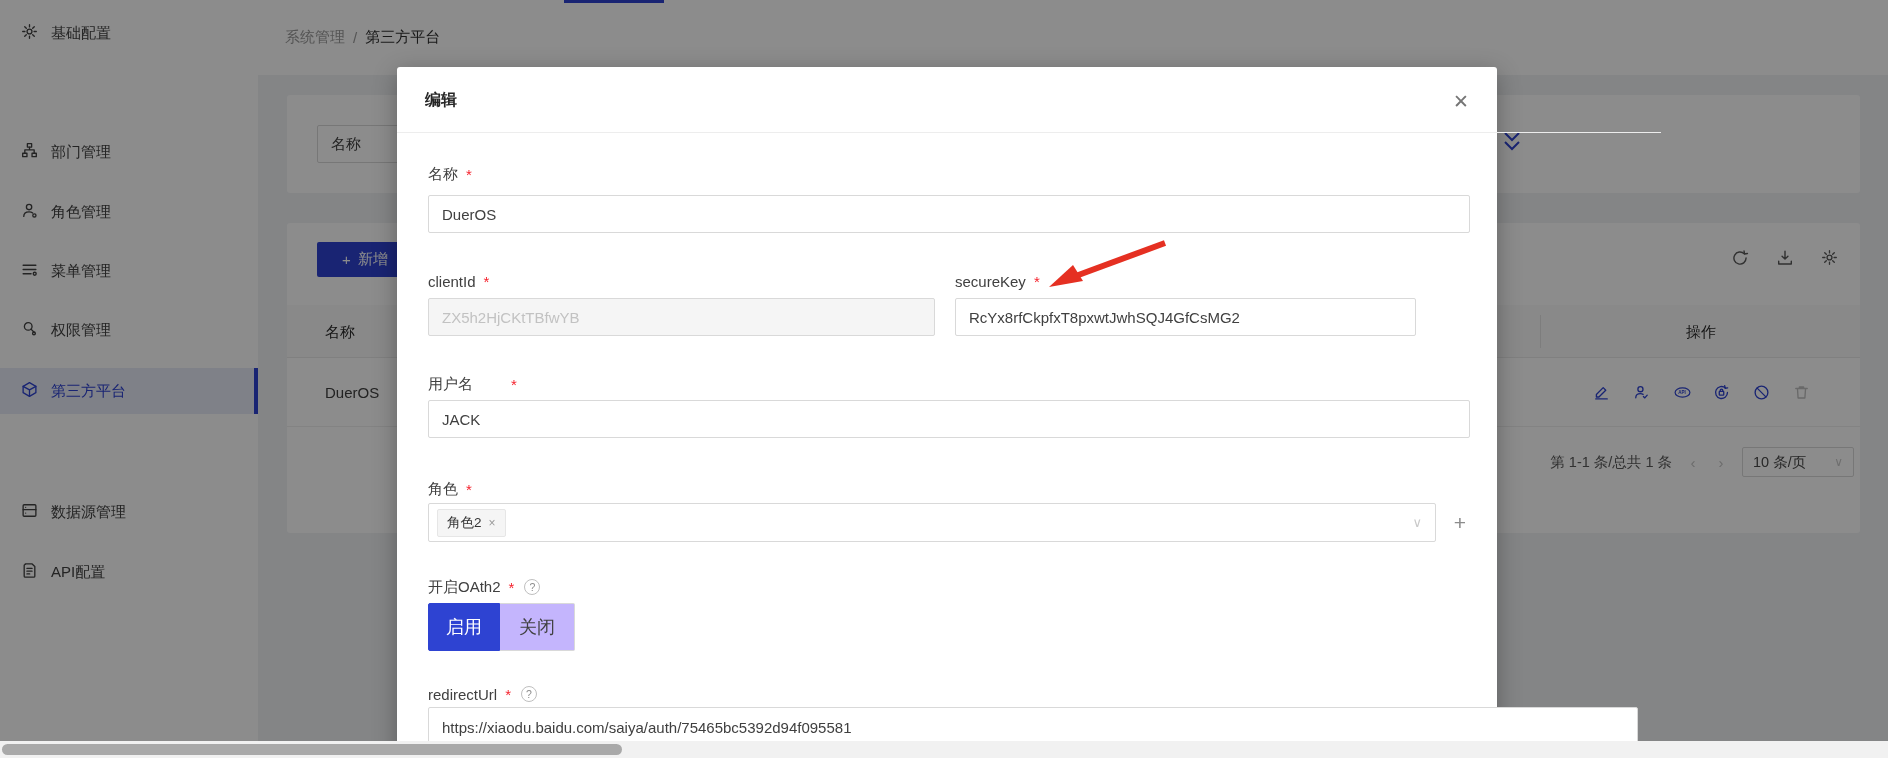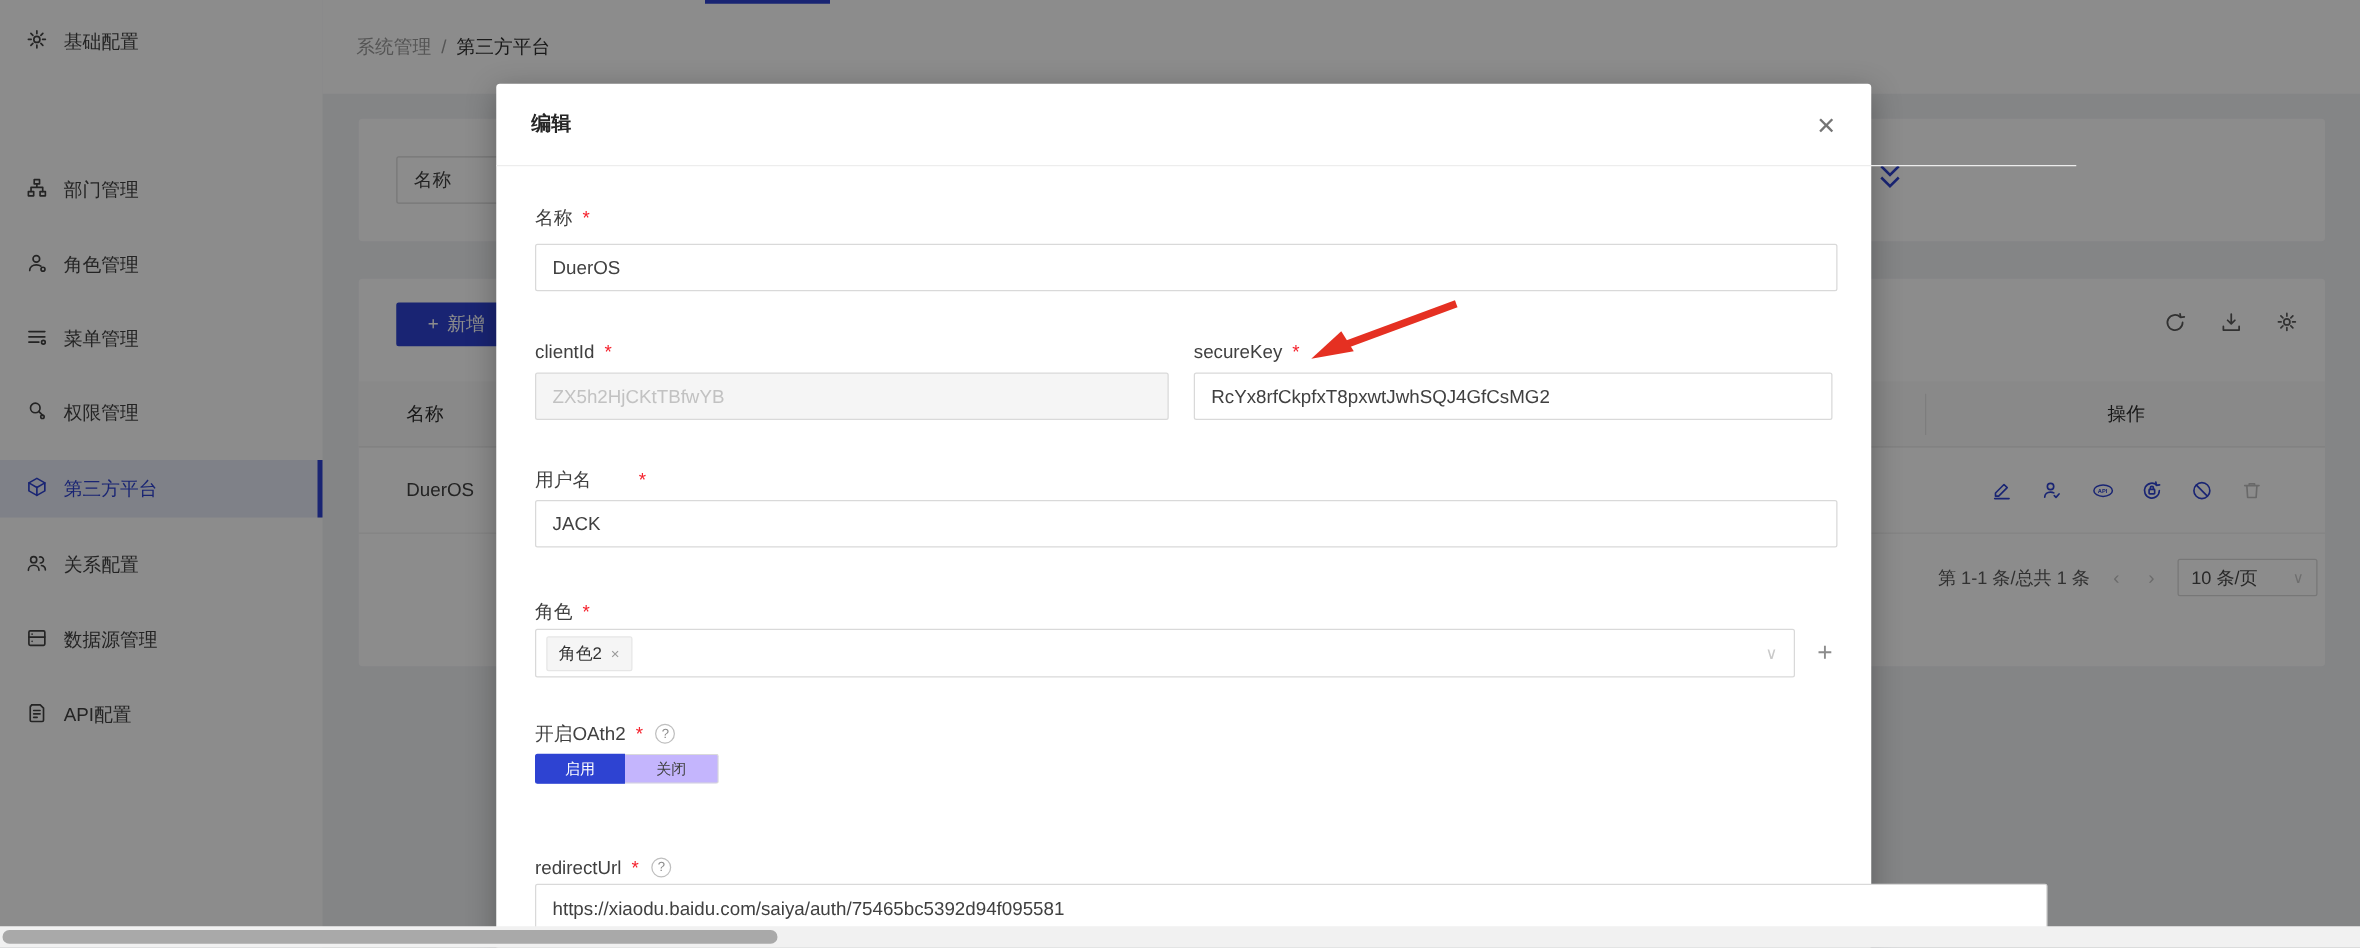--- a/index.html
+++ b/index.html
@@ -65,22 +65,22 @@
           font-size:15px;color:#404040;display:flex;align-items:center;padding:0 13px;}
   .tinput.disabled{background:#f5f5f5;color:#c2c2c2;}
   #role-select{position:absolute;left:31px;top:436px;width:1008px;height:39px;border:1px solid #d9d9d9;border-radius:2px;
                display:flex;align-items:center;padding:0 8px;background:#fff;cursor:pointer;}
   #role-tag{height:28px;background:#f5f5f5;border:1px solid #e6e6e6;border-radius:2px;display:flex;align-items:center;
             gap:7px;padding:0 9px;font-size:13.5px;color:#333;}
   #role-tag .tagx{color:#9a9a9a;font-size:12px;cursor:pointer;}
   #role-chevron{position:absolute;right:13px;color:#c9c9c9;font-size:13px;}
   #role-add{position:absolute;left:1048px;top:436px;width:30px;height:39px;display:flex;align-items:center;
             justify-content:center;color:#8c8c8c;font-size:21px;cursor:pointer;}
-  .seg{position:absolute;top:536px;height:24px;display:flex;align-items:center;justify-content:center;
-       font-size:12px;cursor:pointer;}
+  .seg{position:absolute;top:536px;height:48px;display:flex;align-items:center;justify-content:center;
+       font-size:18px;cursor:pointer;}
   #seg-on{left:31px;width:72px;background:var(--accent);color:#fff;border:1px solid var(--accent);border-radius:2px 0 0 2px;}
   #seg-off{left:103px;width:75px;background:#c4b5fd;color:#404040;border:1px solid #d9d9d9;border-left:none;border-radius:0 2px 2px 0;}
   #red-arrow{position:absolute;left:640px;top:170px;width:140px;height:62px;z-index:5;pointer-events:none;}
 
   
   #hscroll{left:0;top:741px;width:1888px;height:17px;background:#f1f1f1;z-index:100;}
   #hthumb{position:absolute;left:2px;top:3px;width:620px;height:11px;border-radius:6px;background:#a9a9a9;}
 </style>
 </head>
 <body>
@@ -136,28 +136,20 @@
           </svg></span>
         <span>权限管理</span>
       </div>
       <div class="side-item active" style="top: 368px;">
         <span><svg width="17" height="17" viewBox="0 0 16 16" fill="none" stroke="currentColor" stroke-width="1.25" stroke-linecap="round" stroke-linejoin="round">
             <path d="M8 1.6L14 5v6L8 14.4 2 11V5z"></path>
             <path d="M2 5l6 3.4L14 5M8 8.4v6"></path>
           </svg></span>
         <span>第三方平台</span>
         <span class="abar"></span>
-      </div>
-      <div class="side-item" style="top: 429px;">
-        <span><svg width="17" height="17" viewBox="0 0 16 16" fill="none" stroke="currentColor" stroke-width="1.25" stroke-linecap="round" stroke-linejoin="round">
-            <circle cx="5.6" cy="5.4" r="2.3"></circle>
-            <path d="M10 3.4a2.3 2.3 0 1 1 .6 4.5"></path>
-            <path d="M1.6 13.4c0-2.4 1.8-3.8 4-3.8s4 1.4 4 3.8M11.5 9.8c1.8.3 2.9 1.6 2.9 3.4"></path>
-          </svg></span>
-        <span>关系配置</span>
       </div>
       <div class="side-item" style="top: 489px;">
         <span><svg width="17" height="17" viewBox="0 0 16 16" fill="none" stroke="currentColor" stroke-width="1.25" stroke-linecap="round" stroke-linejoin="round">
             <rect x="2" y="2.6" width="12" height="10.8" rx="1"></rect>
             <path d="M2 7.2h12M4.4 5h.01M4.4 10.4h.01"></path>
           </svg></span>
         <span>数据源管理</span>
       </div>
       <div class="side-item" style="top: 549px;">
         <span><svg width="17" height="17" viewBox="0 0 16 16" fill="none" stroke="currentColor" stroke-width="1.25" stroke-linecap="round" stroke-linejoin="round">
@@ -266,21 +258,21 @@
       <span>clientId</span>
         <span class="req">*</span>
     </div>
     <div class="tinput disabled" style="left:31px;top:231px;width:507px;">
       <span>ZX5h2HjCKtTBfwYB</span>
     </div>
     <div class="flabel" style="left:558px;top:203px;">
       <span>secureKey</span>
         <span class="req">*</span>
     </div>
-    <div class="tinput" style="left:558px;top:231px;width:511px;">
+    <div class="tinput" style="left:558px;top:231px;width:461px;">
       <span>RcYx8rfCkpfxT8pxwtJwhSQJ4GfCsMG2</span>
     </div>
     <svg id="red-arrow" viewBox="0 0 140 62">
       <path d="M128 6 L36 40" stroke="#e53022" stroke-width="6" fill="none"></path>
       <polygon points="12,50 46,44 36,28" fill="#e53022"></polygon>
     </svg>
 
     <div class="flabel" style="left:31px;top:306px;gap:36px;">
       <span>用户名</span>
         <span class="req">*</span>

